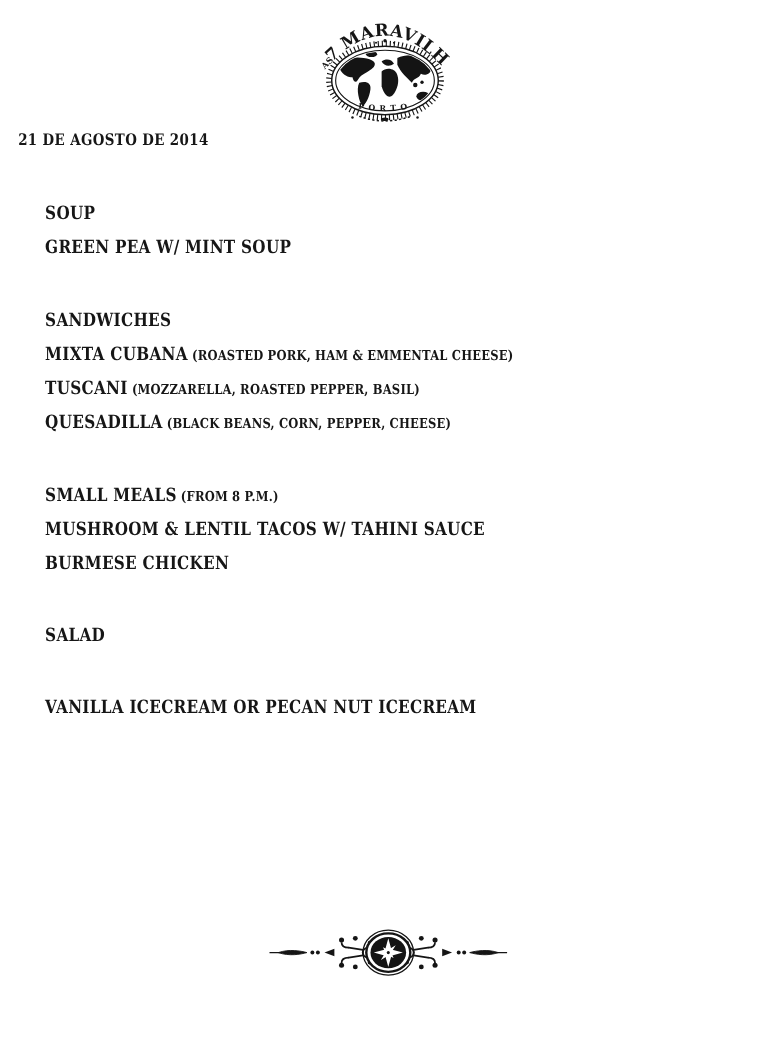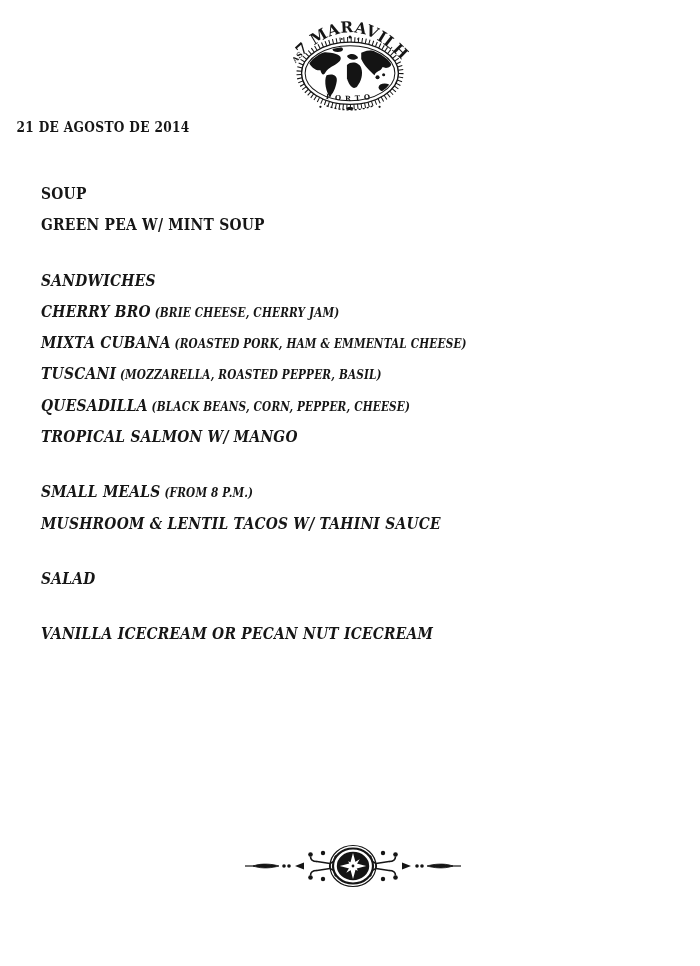--- a/index.html
+++ b/index.html
@@ -19,21 +19,21 @@
     text-align:left;height:20px;line-height:20px;
   }
   .date-line .inner{
     display:inline-block;
     font-weight:bold;font-size:14.5px;letter-spacing:.4px;
     transform:scaleX(.84);transform-origin:50% 50%;
     white-space:nowrap;
   }
   
   .menu{position:absolute;top:178px;left:41px;right:20px;}
-  .section + .section{margin-top:24px;font-style:italic;}
+  .section + .section{margin-top:34px;}
   .m-line{height:31.3px;}
   .m-line .inner{
     display:inline-block;
     transform:scaleX(.84);transform-origin:0 50%;
     white-space:nowrap;
     font-weight:bold;font-size:16.5px;letter-spacing:.3px;
     line-height:31.3px;color:#161616;
   }
   .note, .detail{font-size:12.5px;letter-spacing:.2px;}
   h2{margin:0;padding:0;font-size:inherit;font-weight:inherit;}
@@ -103,33 +103,32 @@
       <ul>
 
       <li class="m-line"><span class="inner"><span>GREEN PEA W/ MINT SOUP</span></span></li>
         </ul>
     </section>
 
     <section class="section">
       <h2 class="m-line"><span class="inner"><span>SANDWICHES</span></span></h2>
       <ul>
 
-      <li class="m-line"><span class="inner"><span>CHERRY BRO</span><span class="detail">&nbsp;(BRIE CHEESE, CHERRY JAM)</span></span></li>
           <li class="m-line"><span class="inner"><span>MIXTA CUBANA</span><span class="detail">&nbsp;(ROASTED PORK, HAM &amp; EMMENTAL CHEESE)</span></span></li>
           <li class="m-line"><span class="inner"><span>TUSCANI</span><span class="detail">&nbsp;(MOZZARELLA, ROASTED PEPPER, BASIL)</span></span></li>
           <li class="m-line"><span class="inner"><span>QUESADILLA</span><span class="detail">&nbsp;(BLACK BEANS, CORN, PEPPER, CHEESE)</span></span></li>
-          <li class="m-line"><span class="inner"><span>TROPICAL SALMON W/ MANGO</span></span></li>
         </ul>
     </section>
 
     <section class="section">
       <h2 class="m-line"><span class="inner"><span>SMALL MEALS</span><span class="note">&nbsp;(FROM 8 P.M.)</span></span></h2>
       <ul>
 
       <li class="m-line"><span class="inner"><span>MUSHROOM &amp; LENTIL TACOS W/ TAHINI SAUCE</span></span></li>
+          <li class="m-line"><span class="inner"><span>BURMESE CHICKEN</span></span></li>
         </ul>
     </section>
 
     <section class="section">
       <h2 class="m-line"><span class="inner"><span>SALAD</span></span></h2>
     </section>
 
     <section class="section">
       <ul>
 

